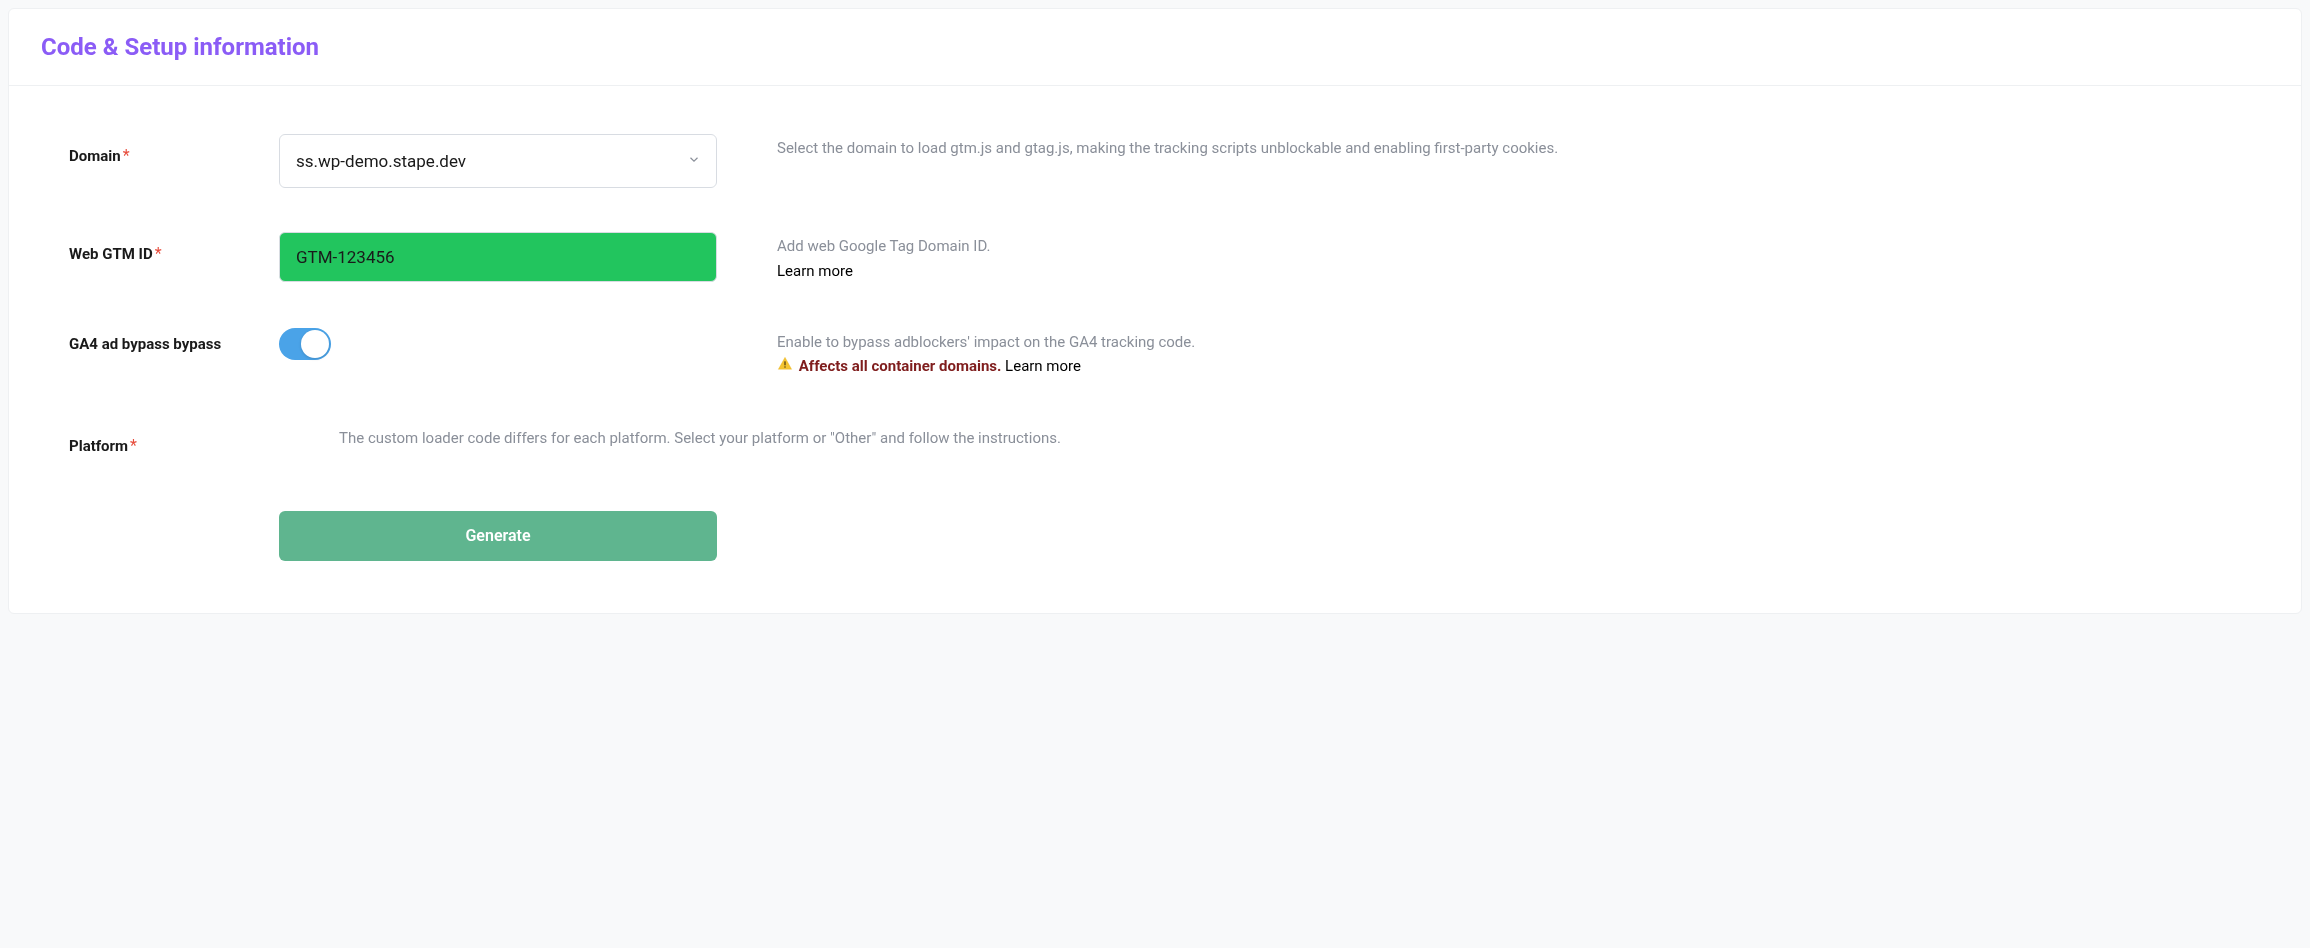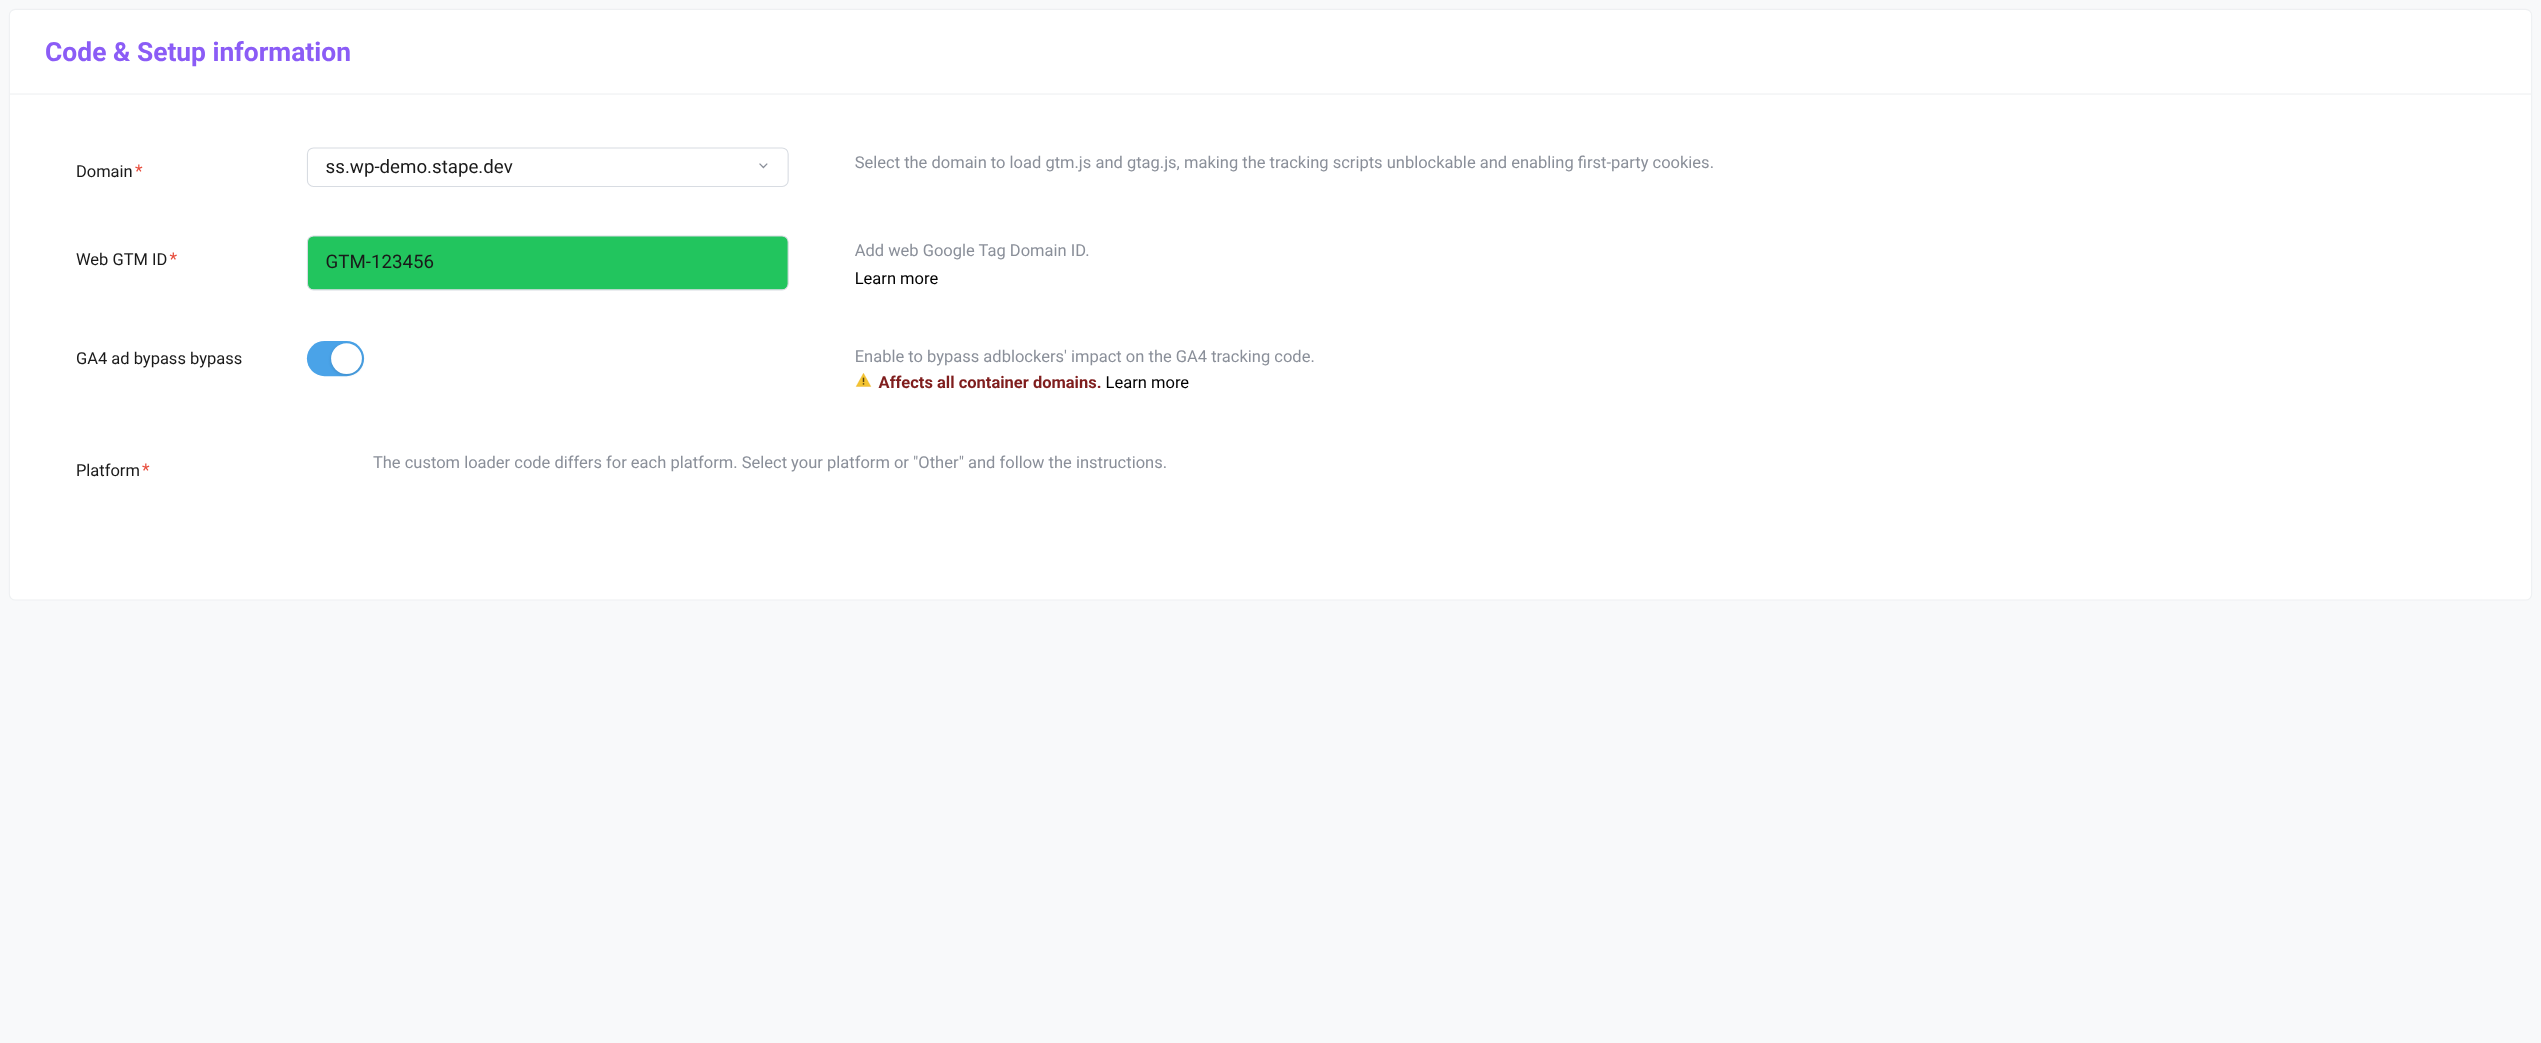--- a/index.html
+++ b/index.html
@@ -52,21 +52,21 @@
       flex-shrink: 0;
       padding-top: 12px;
     }
     
     .label-col.toggle-align {
       padding-top: 6px;
     }
     
     .field-label {
       font-size: 15px;
-      font-weight: 400;
+      font-weight: 700;
       color: #1a1a1a;
     }
     
     .required {
       color: #e74c3c;
       margin-left: 2px;
     }
     
     .control-col {
       width: 438px;
@@ -96,21 +96,21 @@
       cursor: pointer;
     }
     
     .select-wrapper {
       position: relative;
       width: 100%;
     }
     
     .select-input {
       width: 100%;
-      height: 36px;
+      height: 54px;
       padding: 0 40px 0 16px;
       border: 1px solid #d8dce2;
       border-radius: 6px;
       background: #ffffff;
       font-size: 17px;
       color: #1a1a1a;
       cursor: pointer;
       font-family: inherit;
       text-align: right;
       display: flex;
@@ -263,16 +263,17 @@
       <div class="label-col">
         <span class="field-label">Platform</span><span class="required">*</span>
       </div>
       <div class="help-col">
         <p class="help-text">The custom loader code differs for each platform. Select your platform or "Other" and follow the instructions.</p>
       </div>
     </div>
 
     <div class="button-row">
       <div class="button-spacer"></div>
+      <button class="generate-btn">Generate</button>
     </div>
 
   </div>
 </div>
 
 </body></html>

